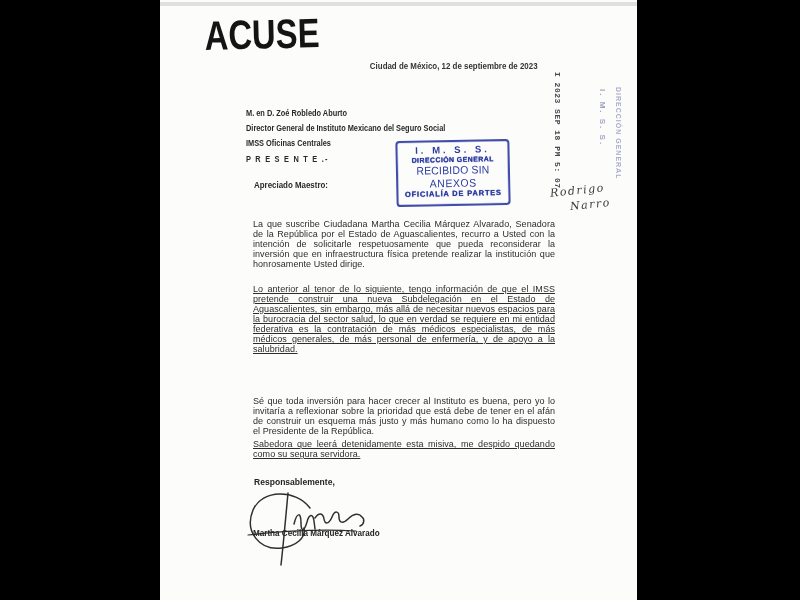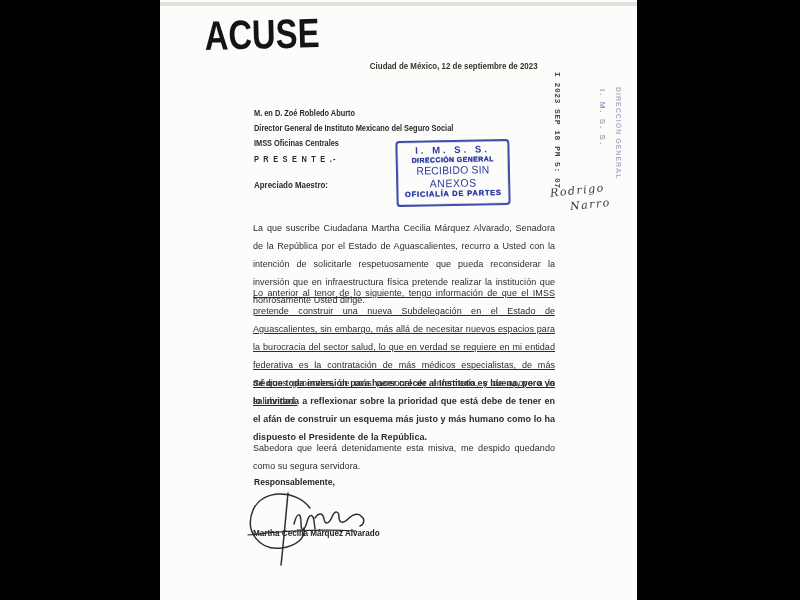--- a/index.html
+++ b/index.html
@@ -22,38 +22,38 @@
     left: 44px; top: 13px;
     font-size: 41px; font-weight: bold; color: #141414;
     letter-spacing: 0px; white-space: nowrap;
     transform: rotate(-1.5deg) scaleX(0.80); transform-origin: left top;
   }
   .dateline {
     right: 99px; top: 61px;
     font-size: 9px; font-weight: bold; color: #35342f; white-space: nowrap;
     transform: scaleX(0.88); transform-origin: right top;
   }
-  .recipient { left: 94px; top: 106px; width: 300px; }
+  .recipient { left: 86px; top: 106px; width: 300px; }
   .recipient div {
     position: static; display: block;
     font-size: 9px; font-weight: bold; color: #29292a; line-height: 15.2px;
     transform: scaleX(0.82); transform-origin: left top; white-space: nowrap;
   }
   .presente { letter-spacing: 1.5px; }
   .salutation {
     left: 94px; top: 180px; font-size: 9px; font-weight: bold; color: #29292a;
     transform: scaleX(0.88); transform-origin: left top; white-space: nowrap;
   }
 
   .body-par {
     left: 93px; width: 302px;
-    font-size: 9px; line-height: 18px; color: #2c2c2c;
+    font-size: 9px; line-height: 10px; color: #2c2c2c;
     text-align: justify; letter-spacing: 0.05px;
   }
-  .p1 { top: 219px; } .p2 { top: 284px; text-decoration: underline; } .p3 { top: 374px; font-weight: bold; } .p4 { top: 439px; }
+  .p1 { top: 219px; } .p2 { top: 284px; text-decoration: underline; } .p3 { top: 396px; } .p4 { top: 439px; text-decoration: underline; }
 
   .valediction {
     left: 94px; top: 477px; font-size: 9px; font-weight: bold; color: #242424;
     transform: scaleX(0.95); transform-origin: left top; white-space: nowrap;
   }
   .signer {
     left: 93px; top: 528px; font-size: 9px; font-weight: bold; color: #242424;
     transform: scaleX(0.9); transform-origin: left top; white-space: nowrap;
   }
   .sig-svg { left: 78px; top: 486px; width: 152px; height: 82px; }

